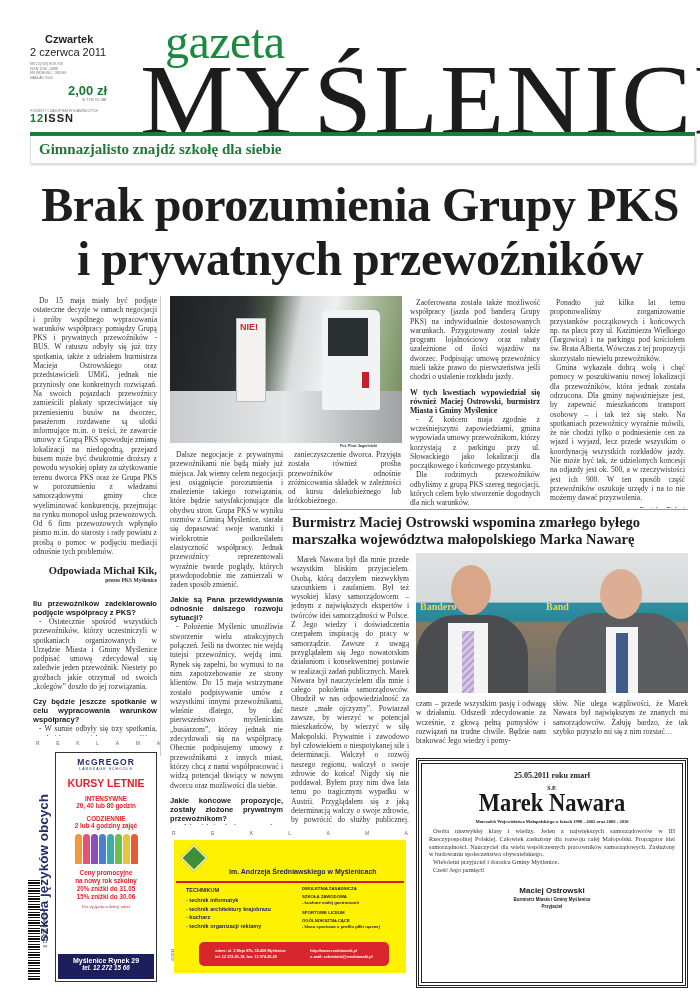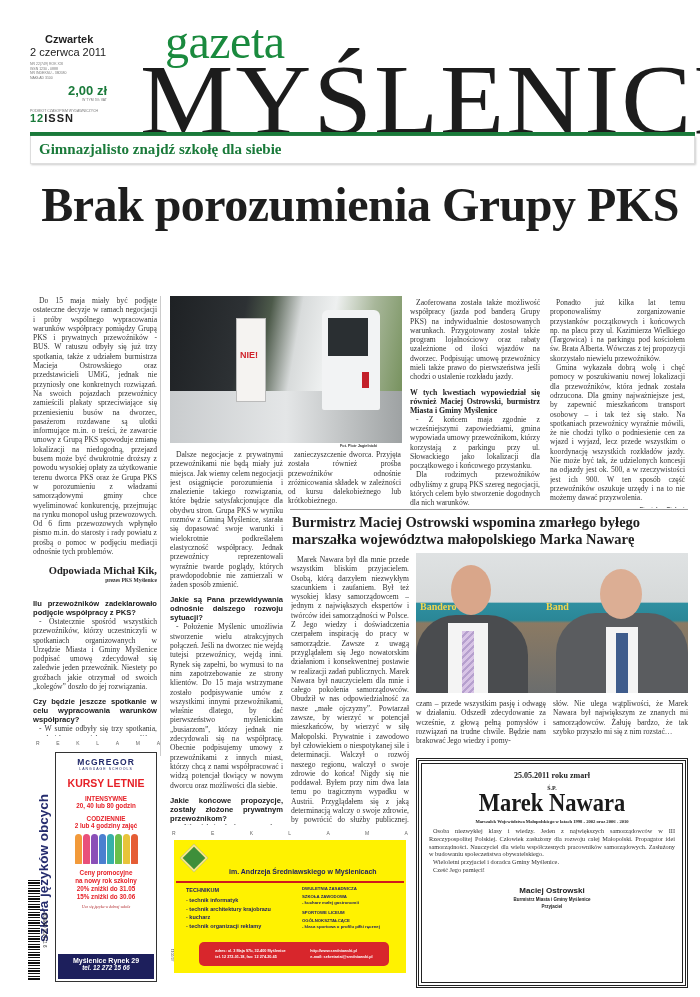--- a/index.html
+++ b/index.html
@@ -35,21 +35,21 @@
 
   #vline1 { left: 160px; top: 296px; width: 1px; height: 460px; background: #ccc; }
 
   #col1 { left: 33px; top: 296px; width: 124px; height: 440px; }
   #signature-kik { text-align: right; margin-top: 10px; }
   #signature-kik .name { font-family: "Liberation Serif", serif; font-weight: bold; font-size: 10.5px; color: #222; }
   #signature-kik .role { font-family: "Liberation Serif", serif; font-weight: bold; font-size: 5.5px; color: #333; }
 
   #photo-bus { left: 170px; top: 296px; width: 232px; height: 147px; background: linear-gradient(100deg, #1e2124 0%, #2d3134 30%, #4d5a4a 40%, #d8dbdb 52%, #eef0f0 65%, #a8b79a 80%, #6d8a52 100%); overflow: hidden; }
   #bus-poster { position: absolute; left: 66px; top: 22px; width: 30px; height: 84px; background: #f5f3f1; border: 1px solid #bbb; }
-  #bus-poster span { position: absolute; left: 3px; top: 3px; color: #d0232b; font-family: "Liberation Sans", sans-serif; font-weight: bold; font-size: 9px; margin-top: 28px; }
+  #bus-poster span { position: absolute; left: 3px; top: 3px; color: #d0232b; font-family: "Liberation Sans", sans-serif; font-weight: bold; font-size: 9px; }
   #bus-lower { position: absolute; left: 0; top: 95px; width: 100%; height: 52px; background: linear-gradient(90deg, #c9ccce, #e4e6e7 50%, #9ea2a3); }
   #bus2 { position: absolute; left: 152px; top: 14px; width: 58px; height: 100px; background: #f2f3f4; border-radius: 6px 6px 2px 2px; }
   #bus2-win { position: absolute; left: 6px; top: 8px; width: 40px; height: 38px; background: #2a2f32; }
   #bus2-light { position: absolute; left: 40px; top: 62px; width: 7px; height: 16px; background: #c3202a; }
   #photo-caption { left: 340px; top: 444px; font-family: "Liberation Sans", sans-serif; font-size: 3.8px; color: #333; font-weight: bold; }
 
   #col2 { left: 170px; top: 450px; width: 113px; height: 375px; }
   #col3 { left: 288px; top: 450px; width: 113px; height: 55px; }
   #col4 { left: 410px; top: 298px; width: 130px; height: 210px; }
   #col5 { left: 550px; top: 298px; width: 135px; height: 210px; }
@@ -145,20 +145,21 @@
 </div>
 <div id="masthead-gazeta" class="abs">gazeta</div>
 <div id="masthead-title" class="abs">MYŚLENICKA</div>
 <div id="green-rule" class="abs"></div>
 <div id="teaser-box" class="abs">
   <span id="teaser-main">Gimnazjalisto znajdź szkołę dla siebie</span>
 </div>
 
 <div id="headline" class="abs">
   <div>Brak porozumienia Grupy PKS</div>
+  <div>i prywatnych przewoźników</div>
 </div>
 
 <div id="col1" class="abs col">
   <p>Do 15 maja miały być podjęte ostateczne decyzje w ramach negocjacji i próby wspólnego wypracowania warunków współpracy pomiędzy Grupą PKS i prywatnych przewoźników - BUS. W ratuszu odbyły się już trzy spotkania, także z udziałem burmistrza Macieja Ostrowskiego oraz przedstawicieli UMiG, jednak nie przyniosły one konkretnych rozwiązań. Na swoich pojazdach przewoźnicy zamieścili plakaty sprzeciwiające się przeniesieniu busów na dworzec, pasażerom rozdawane są ulotki informujące m.in. o treści, że zawarcie umowy z Grupą PKS spowoduje zmianę lokalizacji na niedogodną, przejazd busem może być dwukrotnie droższy z powodu wysokiej opłaty za użytkowanie terenu dworca PKS oraz że Grupa PKS w porozumieniu z władzami samorządowymi gminy chce wyeliminować konkurencję, przejmując na rynku monopol usług przewozowych. Od 6 firm przewozowych wpłynęło pismo m.in. do starosty i rady powiatu z prośbą o pomoc w podjęciu mediacji odnośnie tych problemów.</p>
   <div id="signature-kik">
     <div class="name">Odpowiada Michał Kik,</div>
     <div class="role">prezes PKS Myślenice</div>
   </div>
   <div class="qh" style="margin-top:14px">Ilu przewoźników zadeklarowało podjęcie współpracy z PKS?</div>
   <p>- Ostatecznie spośród wszystkich przewoźników, którzy uczestniczyli w spotkaniach organizowanych w Urzędzie Miasta i Gminy Myślenice podpisać umowę zdecydował się zaledwie jeden przewoźnik. Niestety po groźbach jakie otrzymał od swoich „kolegów” doszło do jej rozwiązania.</p>

